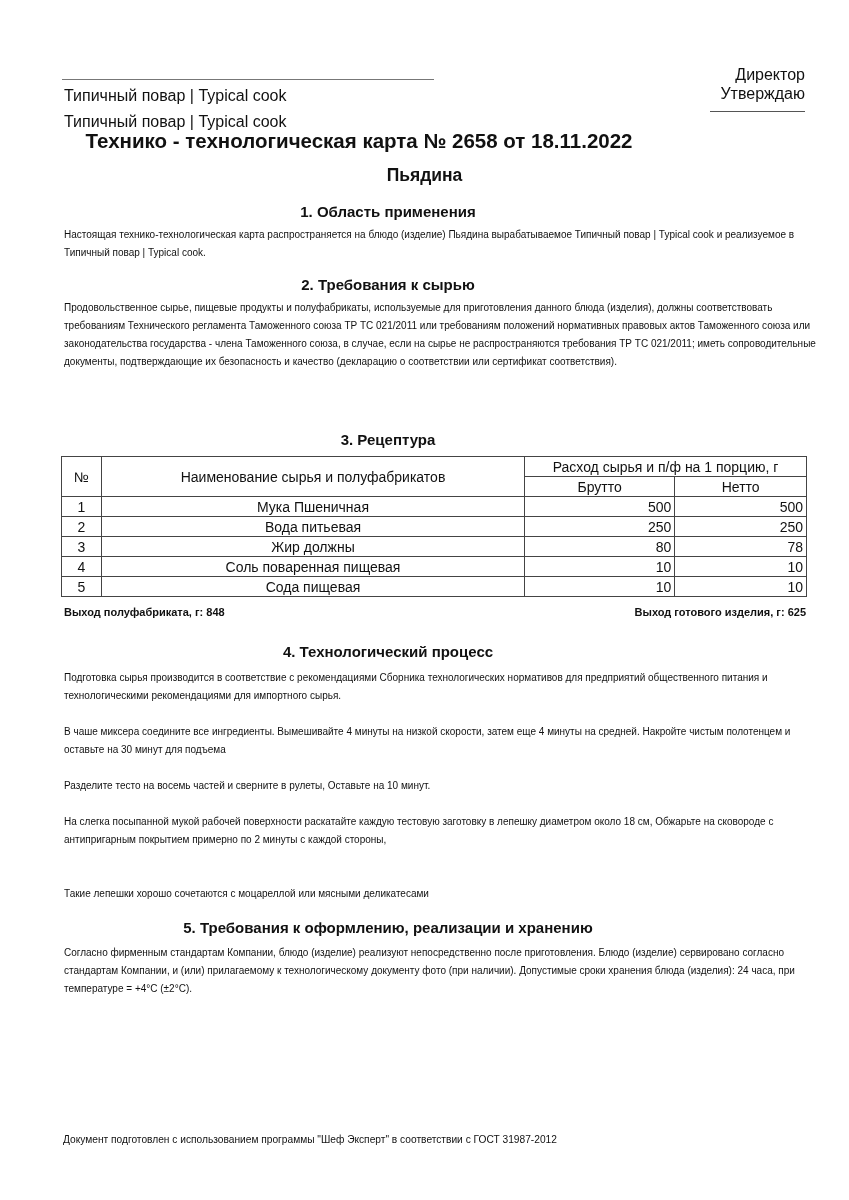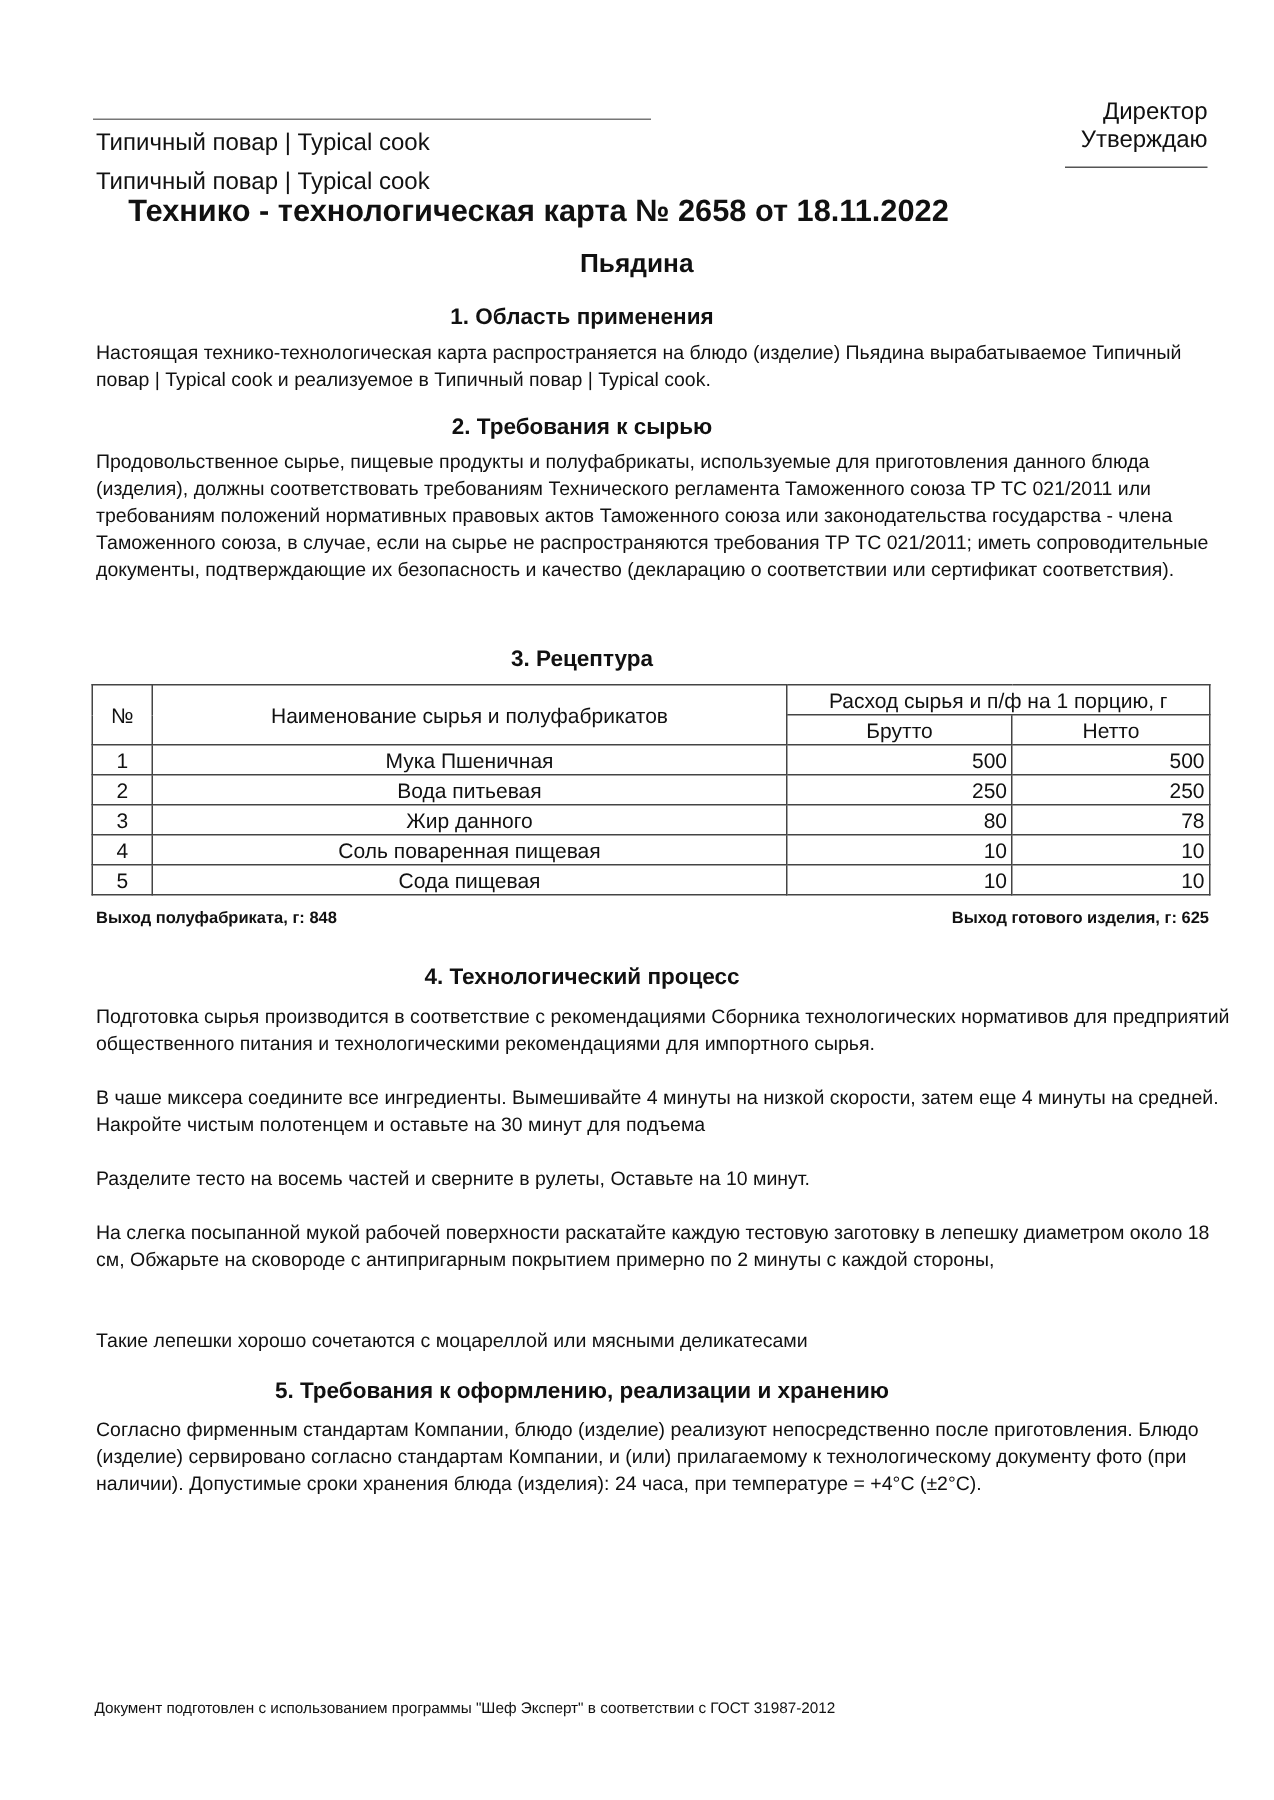--- a/index.html
+++ b/index.html
@@ -10,21 +10,21 @@
   .org1 { top:57px; }
   .org2 { top:83px; }
   .org-line { left:62px; top:79px; width:372px; height:0; border-top:1px solid #777; }
   .approve { right:44px; text-align:right; font-size:16px; line-height:20px; }
   .approve1 { top:40px;margin-top:44px; }
   .approve2 { top:65px; }
   .sign-line { left:710px; top:111px; width:95px; border-top:1px solid #555; }
   .title { left:0; width:718px; top:128px; text-align:center; font-weight:bold; font-size:20.5px; line-height:26px; }
   .dish { left:0; width:849px; top:164px; text-align:center; font-weight:bold; font-size:17.5px; line-height:22px; }
   .sec-h { left:0; width:776px; text-align:center; font-weight:bold; font-size:15px; line-height:18px; }
-  .para { left:64px; width:760px; font-size:13px; line-height:18px; }
+  .para { left:64px; width:760px; font-size:10px; line-height:18px; }
   table.recipe { position:absolute; left:61px; top:456px; width:746px; border-collapse:collapse; font-size:14px; }
   table.recipe td, table.recipe th { border:1px solid #444; padding:0 3px; height:19px; font-weight:normal; }
   table.recipe th { text-align:center; }
   .c-num { width:33px; text-align:center; }
   .c-name { width:416px; text-align:center; }
   .c-val { text-align:right; }
   .yield { top:603px; font-weight:bold; font-size:11px; line-height:18px; }
   .footer { left:63px; top:1133px; font-size:10.2px; line-height:13px; }
 </style>
 </head>
@@ -67,21 +67,21 @@
     <td class="c-val">500</td>
   </tr>
   <tr>
     <td class="c-num">2</td>
     <td class="c-name">Вода питьевая</td>
     <td class="c-val">250</td>
     <td class="c-val">250</td>
   </tr>
   <tr>
     <td class="c-num">3</td>
-    <td class="c-name">Жир данного</td>
+    <td class="c-name">Жир должны</td>
     <td class="c-val">80</td>
     <td class="c-val">78</td>
   </tr>
   <tr>
     <td class="c-num">4</td>
     <td class="c-name">Соль поваренная пищевая</td>
     <td class="c-val">10</td>
     <td class="c-val">10</td>
   </tr>
   <tr>

